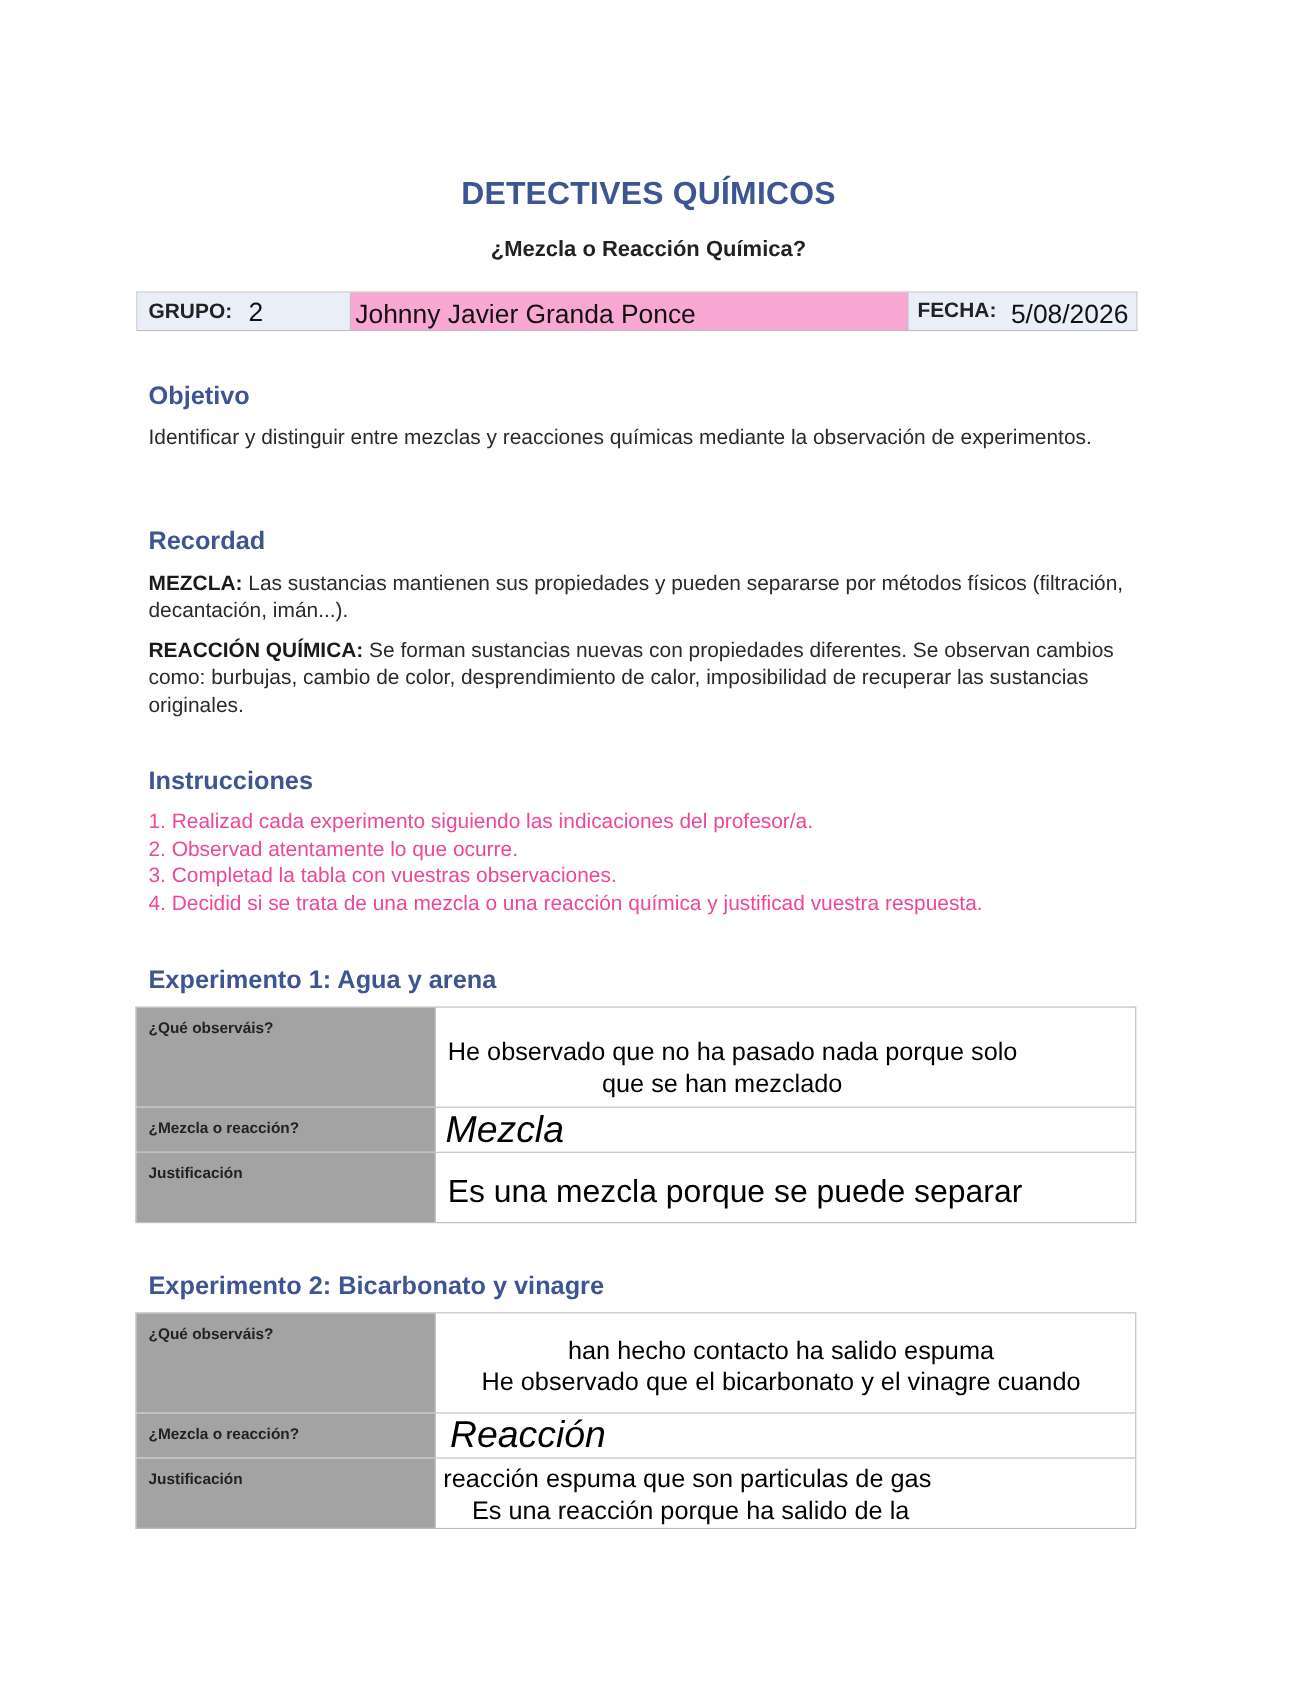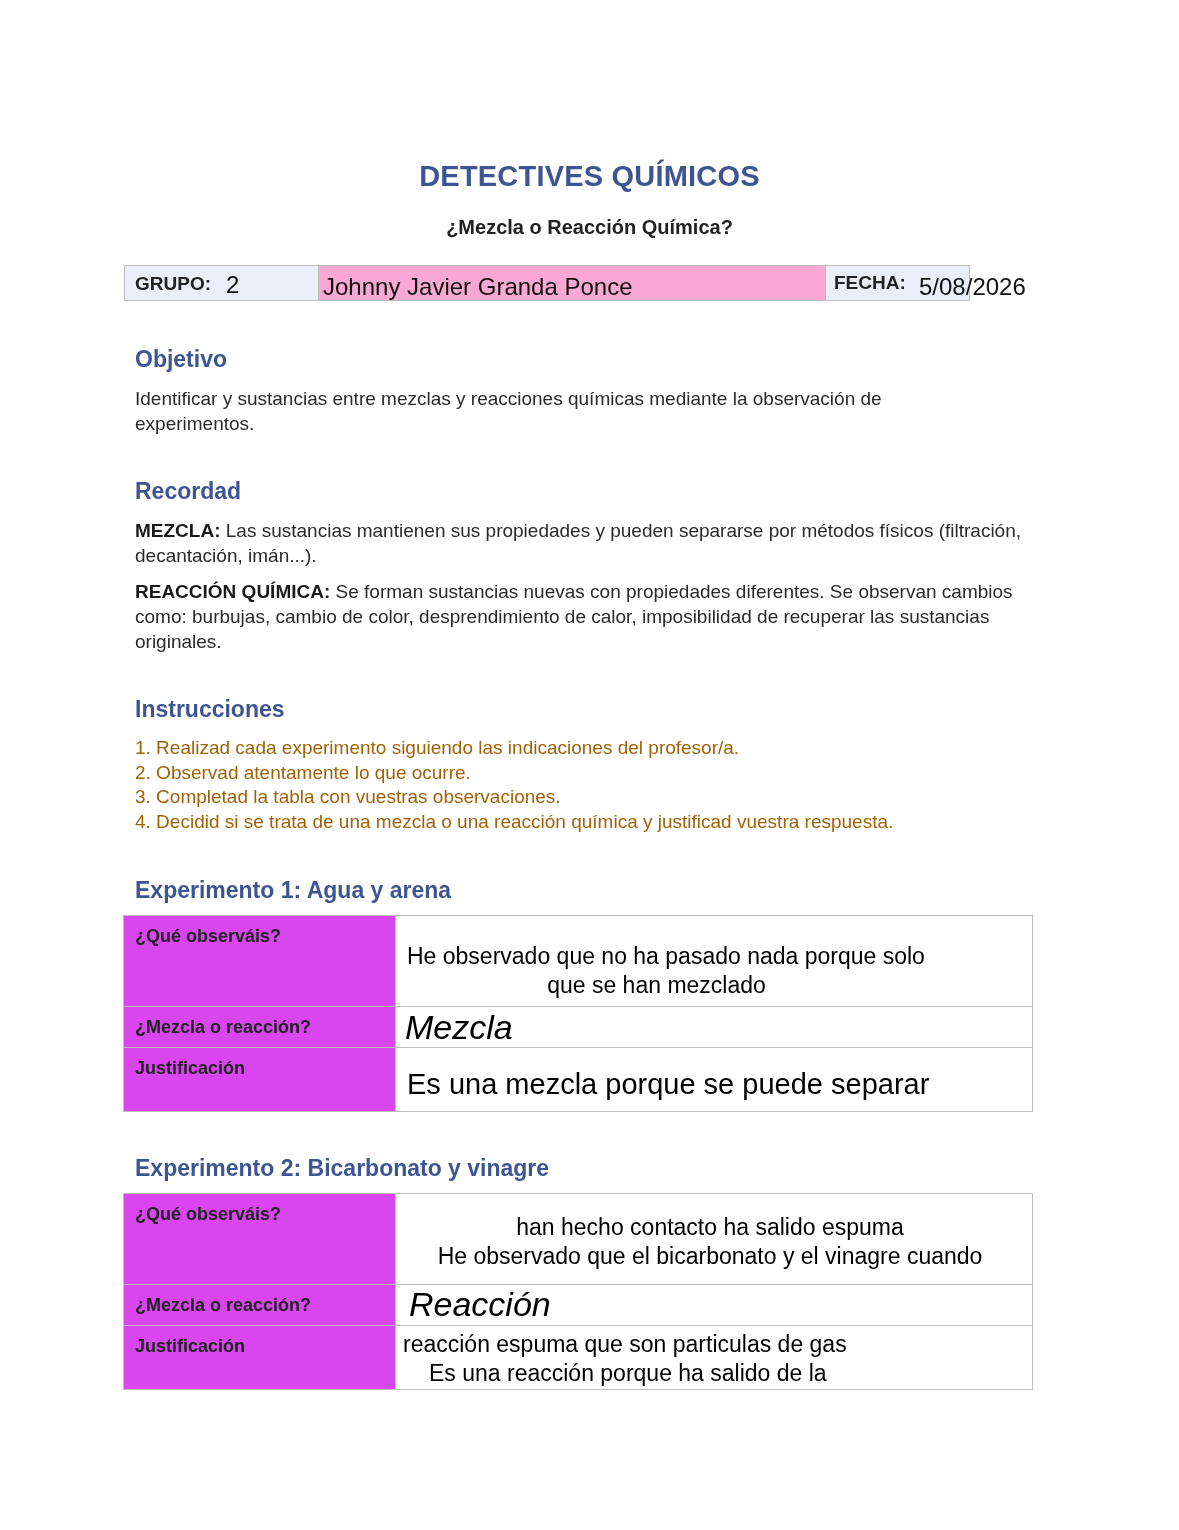--- a/index.html
+++ b/index.html
@@ -11,47 +11,47 @@
   .title {
     left: 0; width: 1179px; top: 160px; text-align: center;
     font-size: 29px; font-weight: bold; color: #3d5592; letter-spacing: 0.2px;
   }
   .subtitle {
     left: 0; width: 1179px; top: 216px; text-align: center;
     font-size: 20px; font-weight: bold; color: #222;
   }
   
   .header-table {
-    left: 124px; top: 265px; width: 846px; height: 36px;
+    left: 124px; top: 265px; width: 910px; height: 36px;
     border: 1.5px solid #bdbdbd; box-sizing: border-box; display: flex;
   }
   .header-table .cell { box-sizing: border-box; height: 100%; position: relative; }
   .hc-grupo { width: 194px; background: #e9eef8; border-right: 1.5px solid #bdbdbd; }
   .hc-name { width: 507px; background: #f9a8d4; border-right: 1.5px solid #bdbdbd; }
   .hc-fecha { flex: 1; background: #e9eef8; }
   .lbl-bold { font-weight: bold; font-size: 19px; color: #222; }
   .hand { font-size: 24px; color: #111; font-weight: normal; }
   .section-h {
     left: 135px; font-size: 23px; font-weight: bold; color: #3d5592;
   }
   .para {
     left: 135px; width: 920px; font-size: 19px; line-height: 25px; color: #2a2a2a;
   }
   .para b { color: #1a1a1a; }
-  .list { left: 135px; width: 900px; font-size: 19px; line-height: 24.5px; color: #a16207; }
+  .list { left: 135px; width: 900px; font-size: 19px; line-height: 24.5px; color: #ec4899; }
   .list div { white-space: nowrap; }
   
   .exp-table {
     left: 123px; width: 910px; border: 1.5px solid #bdbdbd; box-sizing: border-box;
   }
   .exp-row { display: flex; border-top: 1.5px solid #bdbdbd; box-sizing: border-box; }
   .exp-row:first-child { border-top: none; }
   .exp-label {
-    width: 272px; background: #d946ef; border-right: 1.5px solid #bdbdbd; box-sizing: border-box;
-    padding: 10px 11px; font-weight: bold; font-size: 18px; color: #222;
+    width: 272px; background: #a3a3a3; border-right: 1.5px solid #bdbdbd; box-sizing: border-box;
+    padding: 10px 11px; font-weight: bold; font-size: 14px; color: #222;
   }
   .exp-value {
     flex: 1; box-sizing: border-box; position: relative; color: #000000;
   }
   .v-obs { font-size: 23px; text-align: center; line-height: 29px; }
   .v-big { font-size: 34px; font-style: italic; }
   .v-mid { font-size: 29px; }
   .v-just2 { font-size: 23px; line-height: 29px; }
 </style>
 </head>
@@ -68,21 +68,21 @@
   <div class="cell hc-name">
     <span class="abs hand" style="left:4px; top:7px;">Johnny Javier Granda Ponce</span>
   </div>
   <div class="cell hc-fecha">
     <span class="abs lbl-bold" style="left:8px; top:6px;">FECHA:</span>
     <span class="abs hand" style="left:93px; top:7px;">5/08/2026</span>
   </div>
 </div>
 
 <div class="abs section-h" style="top:346px;">Objetivo</div>
-<div class="abs para" style="top:386px; width:860px;">Identificar y sustancias entre mezclas y reacciones químicas mediante la observación de experimentos.</div>
+<div class="abs para" style="top:386px; width:860px;">Identificar y distinguir entre mezclas y reacciones químicas mediante la observación de experimentos.</div>
 
 <div class="abs section-h" style="top:478px;">Recordad</div>
 <div class="abs para" style="top:518px; width:910px;"><b>MEZCLA:</b><span> Las sustancias mantienen sus propiedades y pueden separarse por métodos físicos (filtración, decantación, imán...).</span></div>
 <div class="abs para" style="top:579px; width:918px;"><b>REACCIÓN QUÍMICA:</b><span> Se forman sustancias nuevas con propiedades diferentes. Se observan cambios como: burbujas, cambio de color, desprendimiento de calor, imposibilidad de recuperar las sustancias originales.</span></div>
 
 <div class="abs section-h" style="top:696px;">Instrucciones</div>
 <div class="abs list" style="top:736px;">
   <div>1. Realizad cada experimento siguiendo las indicaciones del profesor/a.</div>
   <div>2. Observad atentamente lo que ocurre.</div>
   <div>3. Completad la tabla con vuestras observaciones.</div>

